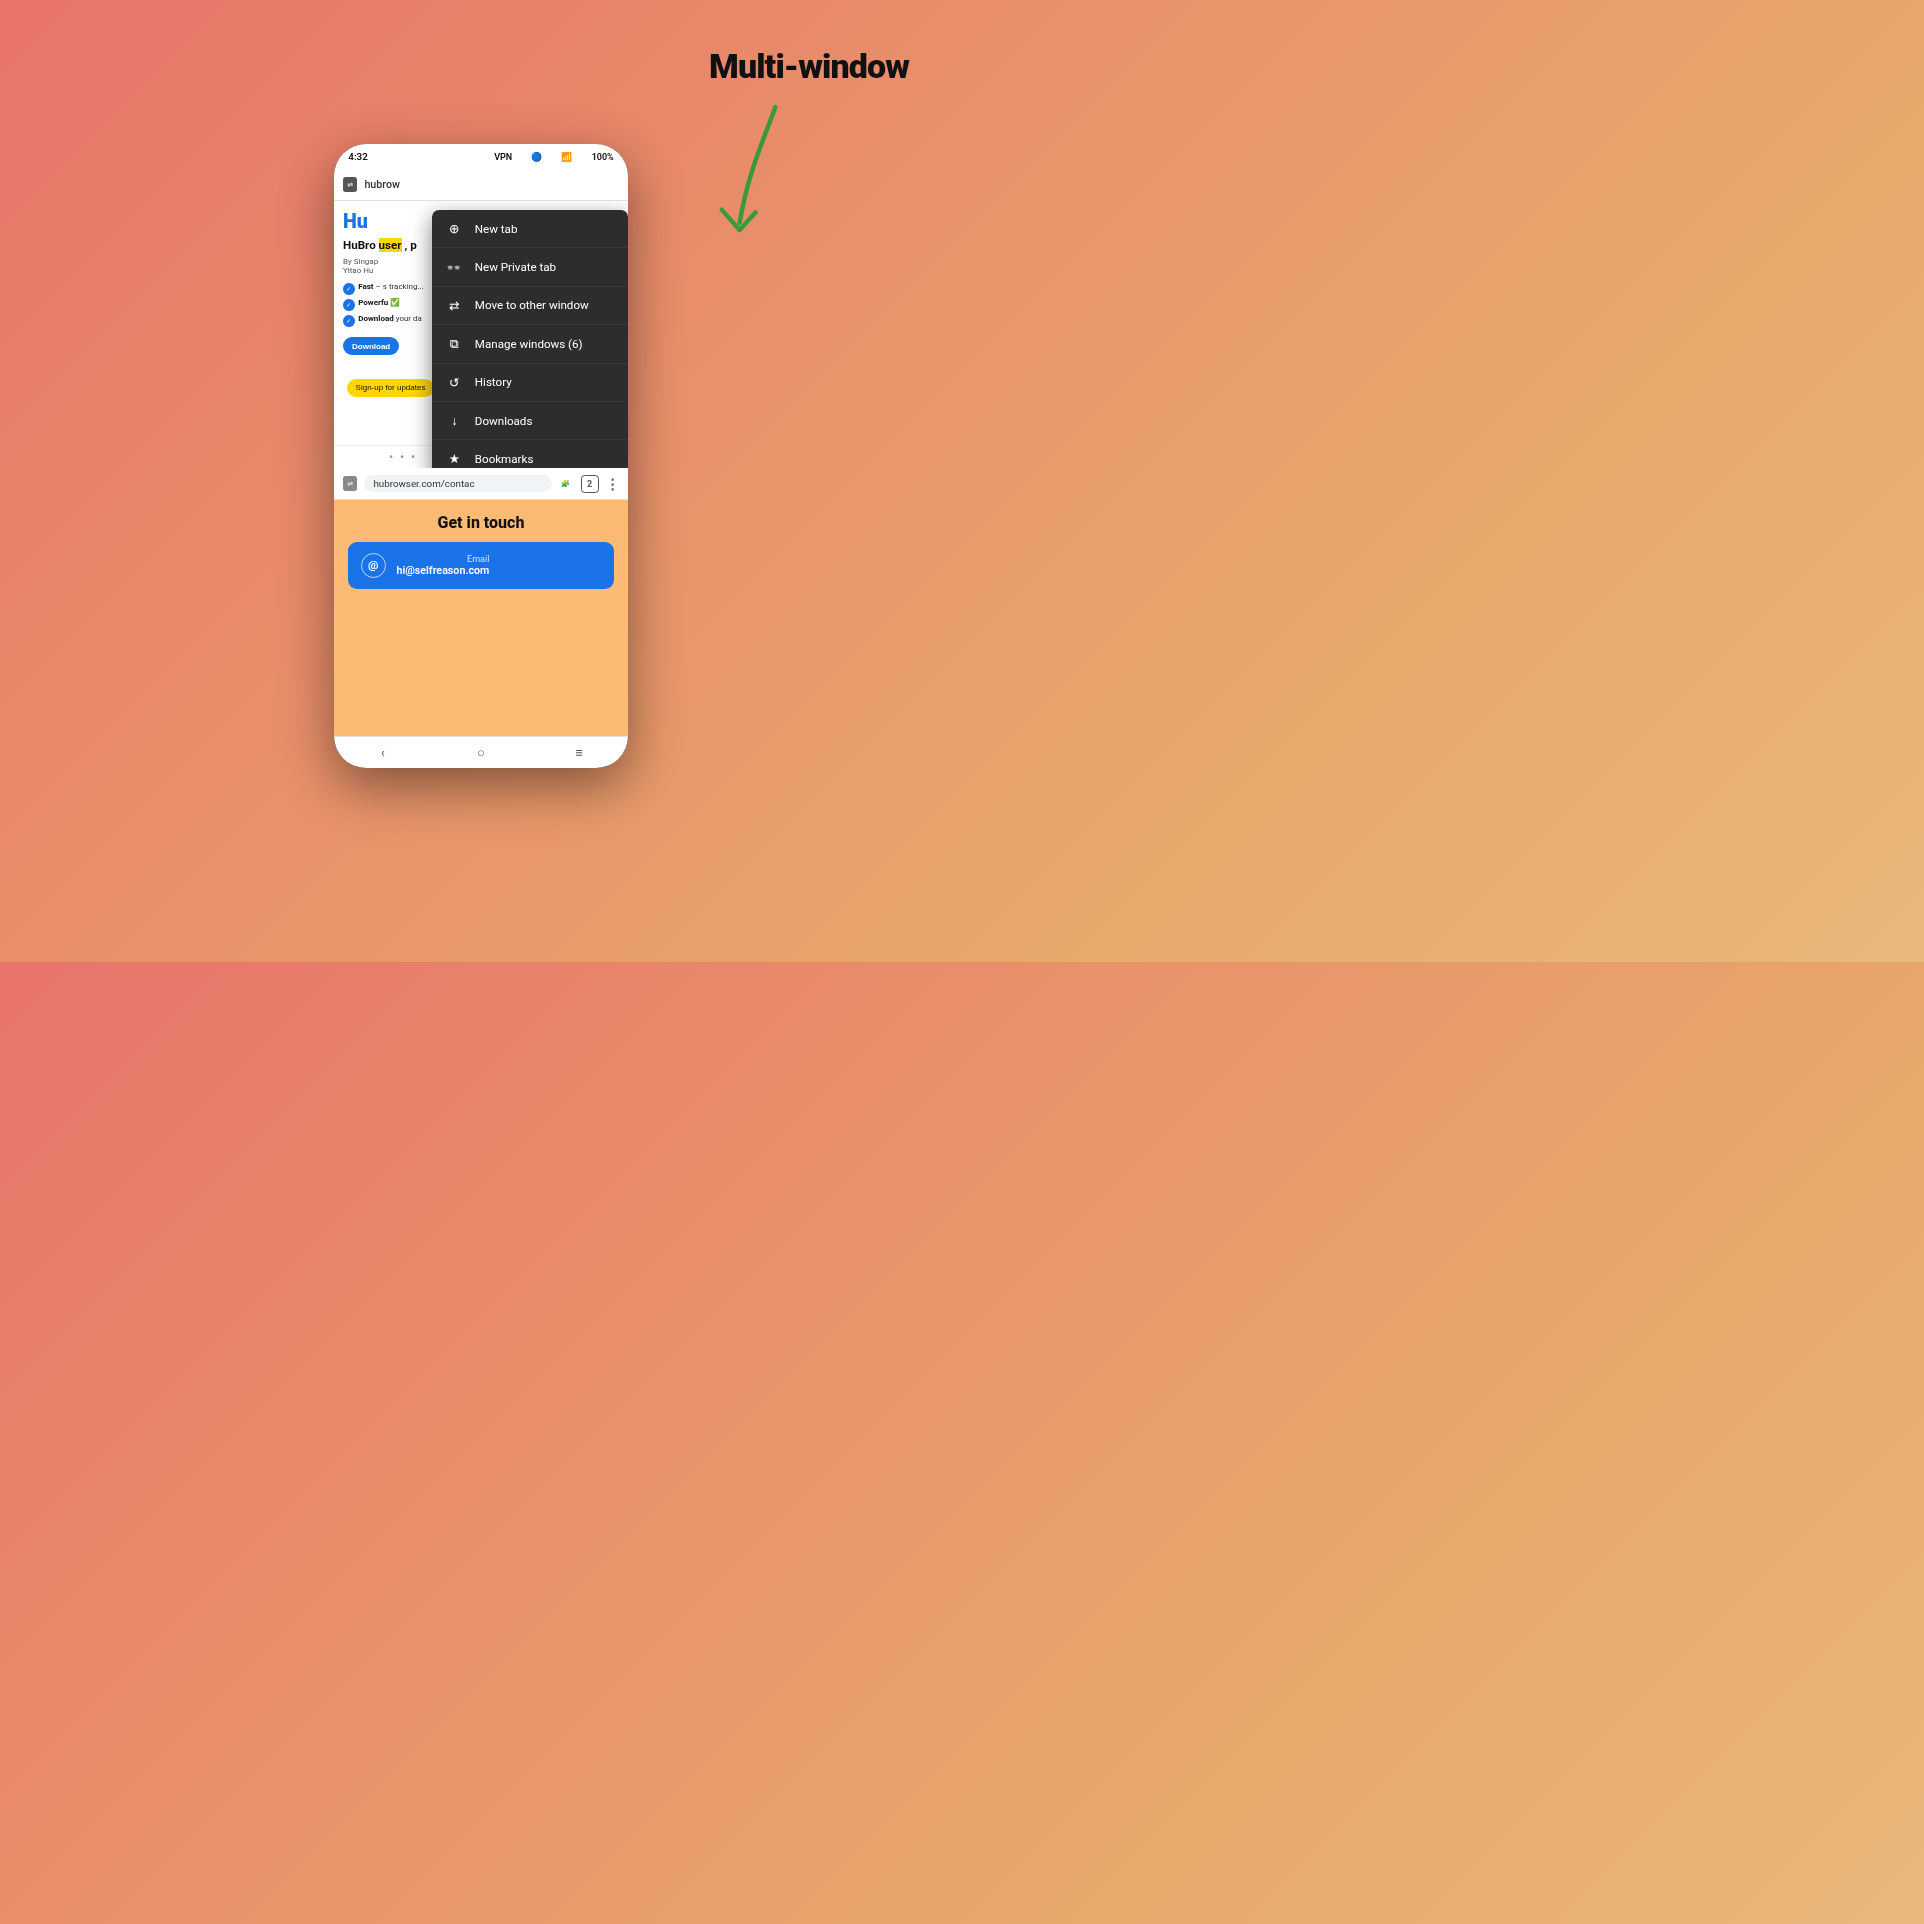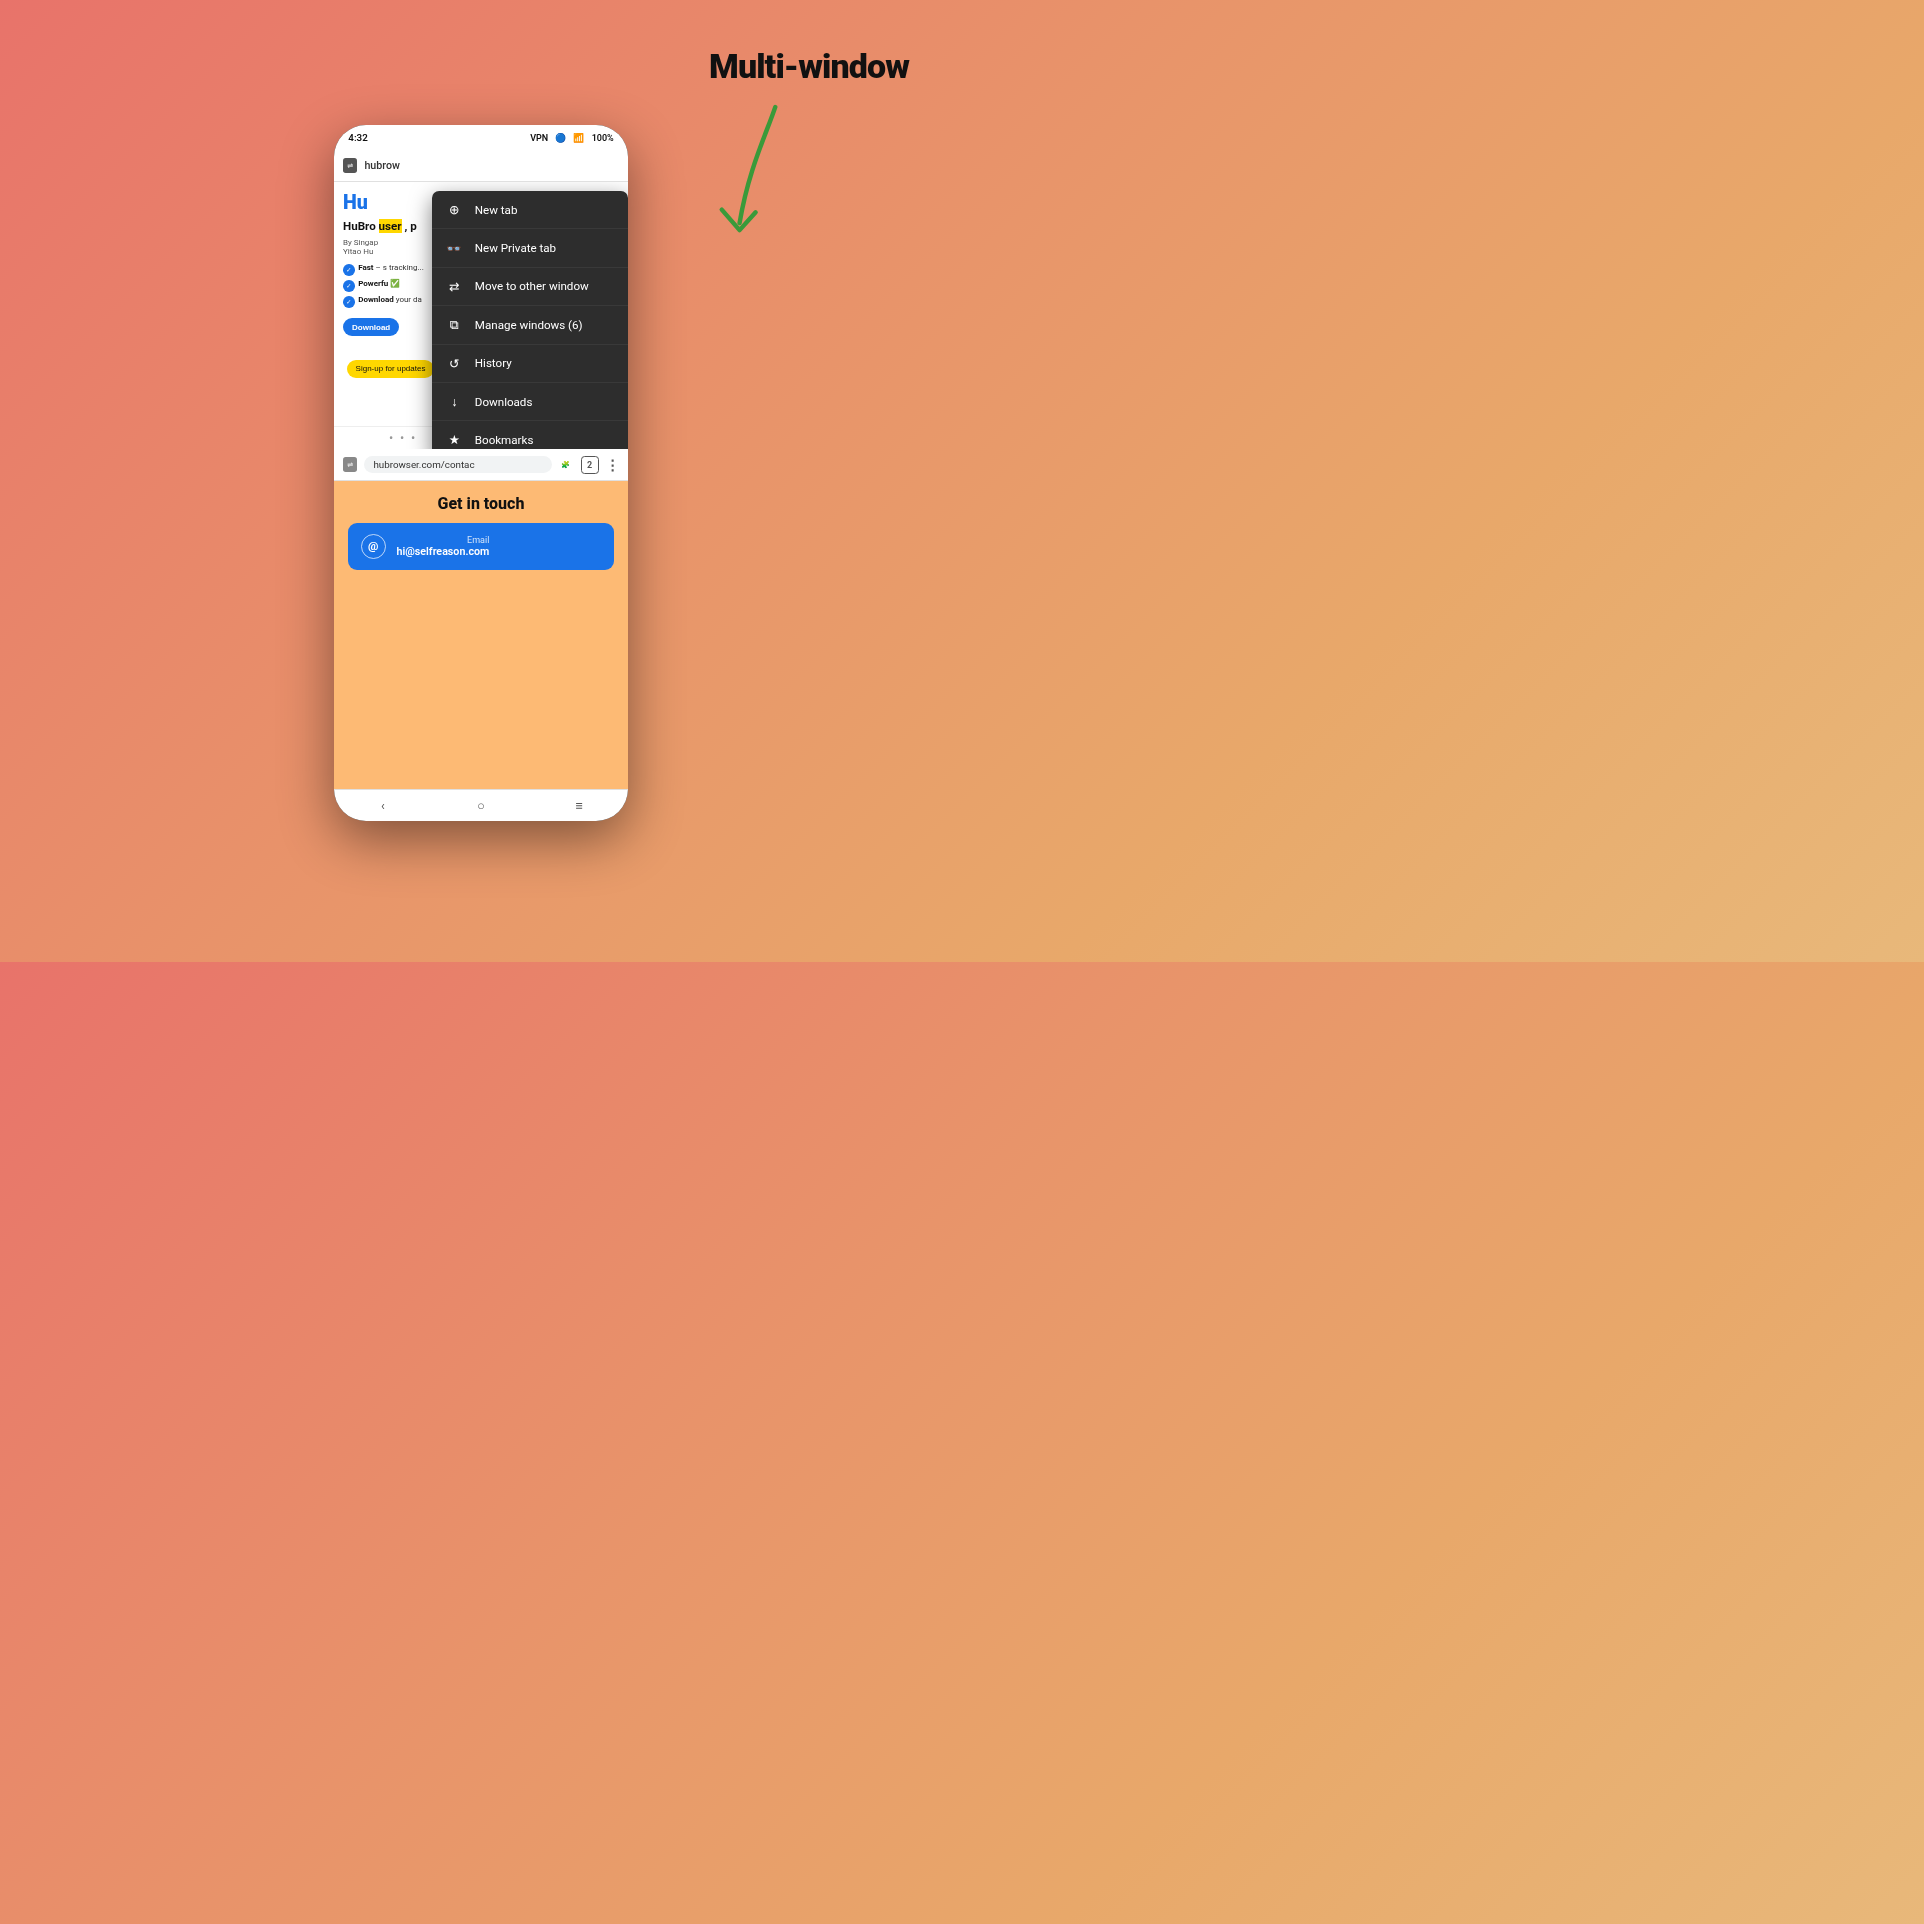--- a/index.html
+++ b/index.html
@@ -32,25 +32,25 @@
       position: absolute;
       top: 98px;
       right: 160px;
       width: 107px;
       height: 143px;
     }
 
     
     .phone {
       position: absolute;
-      top: 125px;
+      top: 144px;
       left: 50%;
       transform: translateX(-50%);
       width: 294px;
-      height: 696px;
+      height: 624px;
       background: #1a1a1a;
       border-radius: 32px;
       box-shadow: 0 18px 53px rgba(0,0,0,0.45);
       overflow: hidden;
       display: flex;
       flex-direction: column;
     }
 
     
     .status-bar {
@@ -62,21 +62,21 @@
       padding: 0 14.3px;
       font-size: 9.8px;
       font-weight: 600;
       color: #111;
       flex-shrink: 0;
     }
 
     .status-right {
       display: flex;
       align-items: center;
-      gap: 7px;
+      gap: 19px;
       font-size: 9px;
     }
 
     
     .browser-top {
       background: #fff;
       height: 32px;
       display: flex;
       align-items: center;
       padding: 0 9px;

